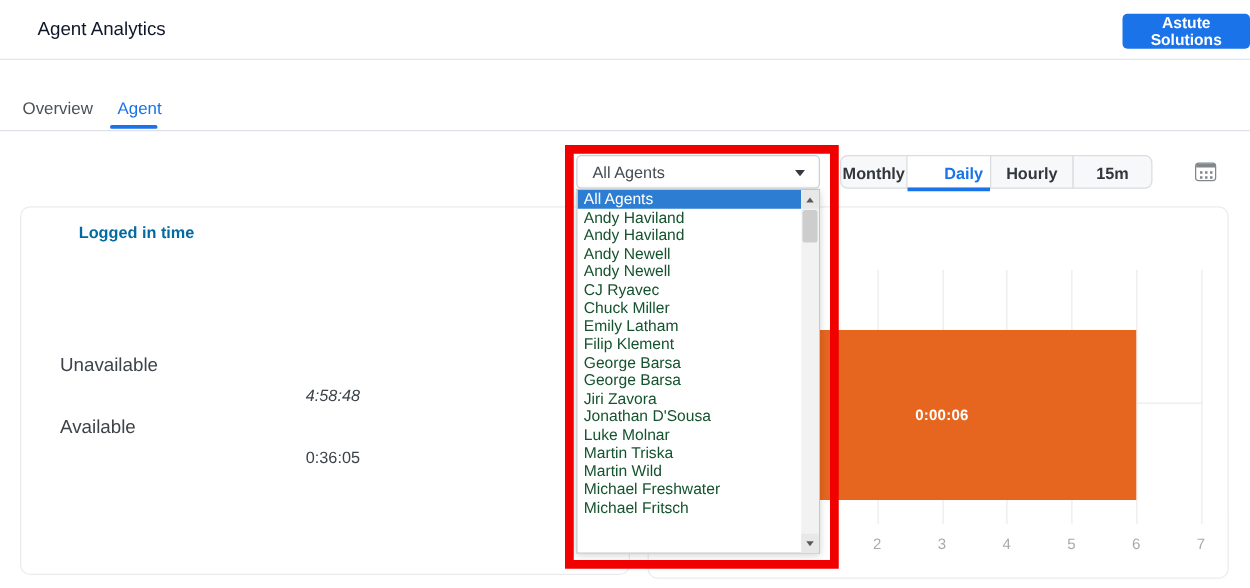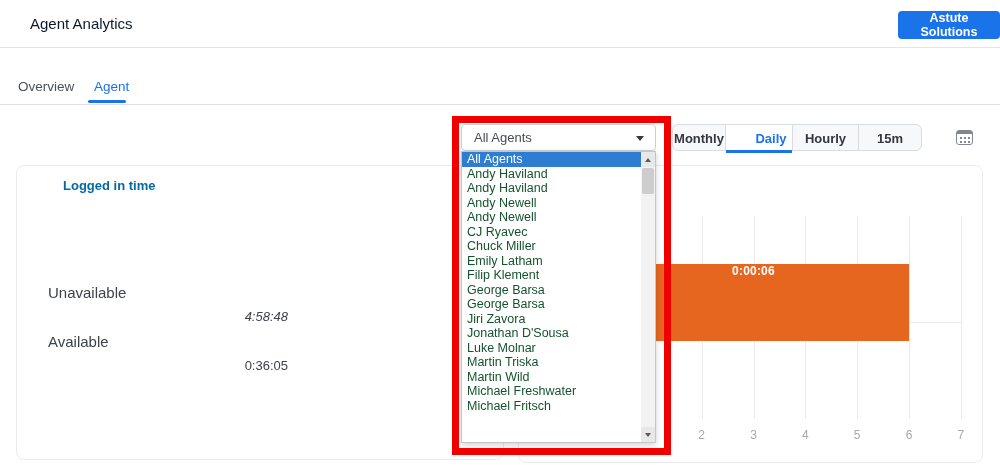--- a/index.html
+++ b/index.html
@@ -48,22 +48,22 @@
   .cat.c1{top:118px;}
   .cat.c2{top:167px;}
   .val{position:absolute;left:150px;width:121px;text-align:right;font-size:13px;color:#3d4349;}
   .val.v1{top:143px;font-style:italic;}
   .val.v2{top:192px;}
 
   
   .plot{position:absolute;left:0;top:0;right:0;bottom:0;}
   .gridline{position:absolute;top:50px;height:203px;width:1px;background:#ebebeb;z-index:1;}
   .hline{position:absolute;left:79px;top:156px;width:364px;height:1px;background:#ebebeb;z-index:1;}
-  .bar{position:absolute;left:79px;top:98px;height:77px;background:#e6661f;z-index:2;
-       display:flex;justify-content:center;}
+  .bar{position:absolute;left:79px;top:98px;height:136px;background:#e6661f;z-index:2;
+       display:flex;align-items:center;justify-content:center;}
   .bar span{color:#fff;font-size:12px;font-weight:bold;letter-spacing:.2px;}
   .xtick{position:absolute;top:262px;width:24px;text-align:center;font-size:12px;color:#a7aaad;z-index:1;}
 
   
   .select{position:absolute;left:461px;top:124px;width:195px;height:27px;background:#fff;
           border:1px solid #cbd0d5;border-radius:4px;box-sizing:border-box;z-index:20;cursor:pointer;
           display:flex;align-items:center;}
   .select .val-text{margin-left:12px;font-size:13px;color:#474c51;}
   .caret{position:absolute;right:11px;top:11px;width:0;height:0;border-left:4px solid transparent;
          border-right:4px solid transparent;border-top:5px solid #343a40;}

